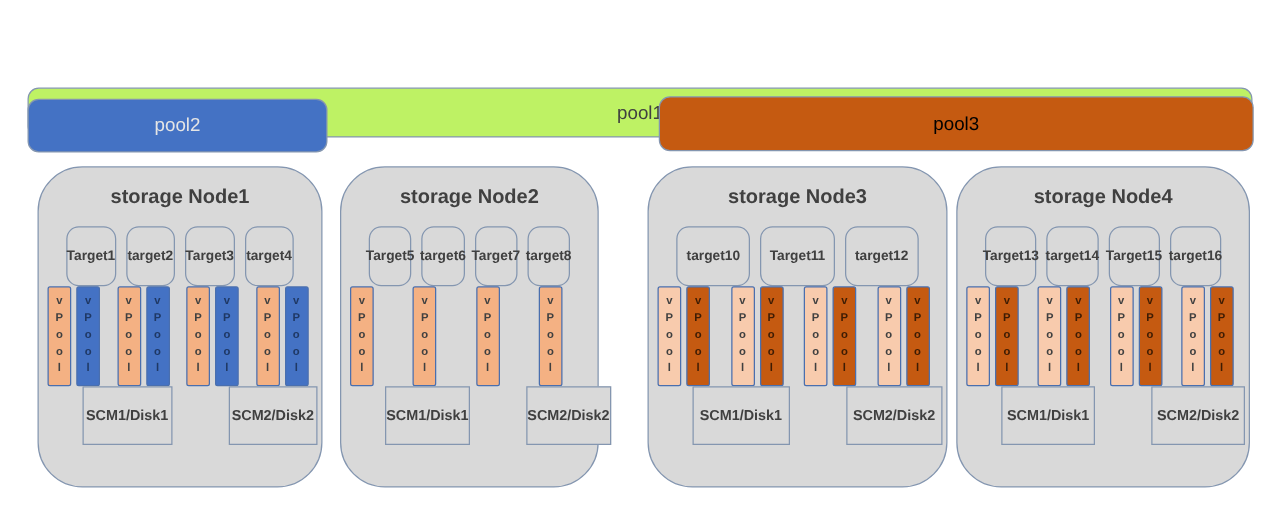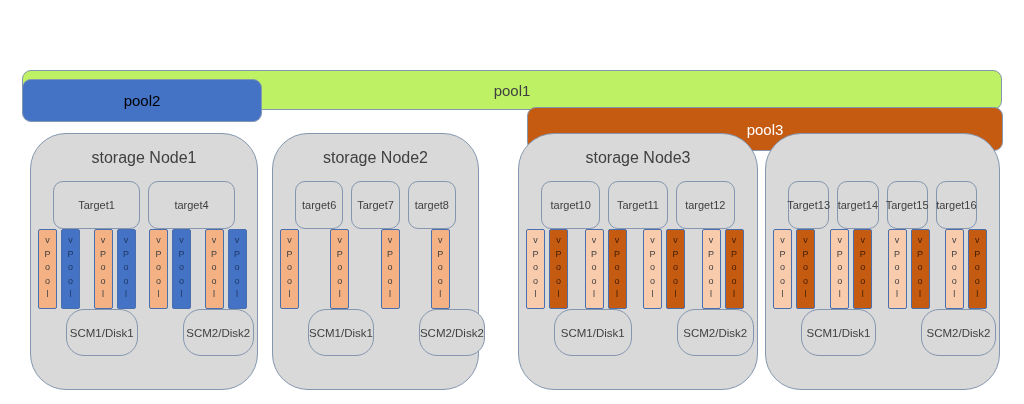--- a/index.html
+++ b/index.html
@@ -6,21 +6,21 @@
     font-family:"Liberation Sans", sans-serif;}
   #canvas{position:relative;width:1024px;height:404px;background:#ffffff;}
 
   .pool{position:absolute;border:1px solid #8496b0;border-radius:9px;
     display:flex;align-items:center;justify-content:center;
     font-size:15px;color:#404040;box-sizing:border-box;}
   #pool1{left:22px;top:24px;width:980px;height:40px;}
   #pool2{left:22px;top:79px;width:240px;height:43px;}
   #pool3{left:527px;top:77px;width:476px;height:44px;}
 
-  #nodes-row{position:absolute;left:0;top:0;width:1024px;height:404px;}
+  #nodes-row{position:absolute;left:0;top:0;width:1024px;height:404px;font-weight:bold;}
   .node{position:absolute;top:133px;height:257px;background:#d9d9d9;
     border:1.5px solid #8496b0;border-radius:36px;box-sizing:border-box;}
   .node:nth-child(1){left:30px;width:228px;}
   .node:nth-child(2){left:272px;width:207px;}
   .node:nth-child(3){left:518px;width:240px;}
   .node:nth-child(4){left:765px;width:235px;}
 
   .node-title{position:absolute;left:0;top:0;width:100%;height:47px;
     display:flex;align-items:center;justify-content:center;
     font-size:16px;color:#404040;}
@@ -34,42 +34,44 @@
   .bars-row{position:absolute;left:0;top:95px;width:100%;height:80px;
     display:flex;gap:8px;padding:0 6px;box-sizing:border-box;}
   .bar-slot{flex:1;display:flex;gap:3px;min-width:0;}
   .bar{width:19px;height:100%;border:1px solid #4a6fae;border-radius:2px;
     box-sizing:border-box;display:flex;flex-direction:column;align-items:center;
     padding-top:4px;margin-left:1px;}
   .bar .ch{font-size:9px;line-height:13.5px;}
 
   .disks-row{position:absolute;left:0;top:175px;width:100%;height:47px;
     display:flex;gap:13px;padding:0 3px;box-sizing:border-box;}
-  .disk-box{flex:1;background:#d9d9d9;border:1.5px solid #8496b0;border-radius:18px;
+  .disk-box{flex:1;background:#d9d9d9;border:1.5px solid #8496b0;border-radius:0;
     display:flex;align-items:center;justify-content:center;
     font-size:11.5px;color:#404040;box-sizing:border-box;margin-left:32px;}
 </style>
 </head>
 <body>
 
 <div id="canvas">
   <div id="pool1" class="pool" style="background: #bef264; color: rgb(64, 64, 64); margin-top: 46px;">
     <span>pool1</span>
   </div>
-  <div id="pool2" class="pool" style="background: rgb(68, 114, 196); color: #000000;">
+  <div id="pool2" class="pool" style="background: rgb(68, 114, 196); color: #e5e5e5;">
     <span>pool2</span>
   </div>
-  <div id="pool3" class="pool" style="background: rgb(197, 90, 17); color: #ffffff; margin-top: 30px;">
+  <div id="pool3" class="pool" style="background: rgb(197, 90, 17); color: #000000;">
     <span>pool3</span>
   </div>
   <div id="nodes-row">
       <div class="node">
         <div class="node-title">storage Node1</div>
         <div class="targets-row">
           <div class="target-box">Target1</div>
+          <div class="target-box">target2</div>
+          <div class="target-box">Target3</div>
           <div class="target-box">target4</div>
         </div>
         <div class="bars-row">
           <div class="bar-slot">
             <div class="bar" style="background: rgb(244, 177, 131); color: rgb(64, 64, 64);">
               <div class="ch">v</div>
               <div class="ch">P</div>
               <div class="ch">o</div>
               <div class="ch">o</div>
               <div class="ch">l</div>
@@ -132,20 +134,21 @@
           </div>
         </div>
         <div class="disks-row">
           <div class="disk-box">SCM1/Disk1</div>
           <div class="disk-box">SCM2/Disk2</div>
         </div>
       </div>
       <div class="node">
         <div class="node-title">storage Node2</div>
         <div class="targets-row">
+          <div class="target-box">Target5</div>
           <div class="target-box">target6</div>
           <div class="target-box">Target7</div>
           <div class="target-box">target8</div>
         </div>
         <div class="bars-row">
           <div class="bar-slot">
             <div class="bar" style="background: rgb(244, 177, 131); color: rgb(64, 64, 64);">
               <div class="ch">v</div>
               <div class="ch">P</div>
               <div class="ch">o</div>
@@ -258,20 +261,21 @@
               <div class="ch">l</div>
             </div>
           </div>
         </div>
         <div class="disks-row">
           <div class="disk-box">SCM1/Disk1</div>
           <div class="disk-box">SCM2/Disk2</div>
         </div>
       </div>
       <div class="node">
+        <div class="node-title">storage Node4</div>
         <div class="targets-row">
           <div class="target-box">Target13</div>
           <div class="target-box">target14</div>
           <div class="target-box">Target15</div>
           <div class="target-box">target16</div>
         </div>
         <div class="bars-row">
           <div class="bar-slot">
             <div class="bar" style="background: rgb(248, 203, 173); color: rgb(64, 64, 64);">
               <div class="ch">v</div>

